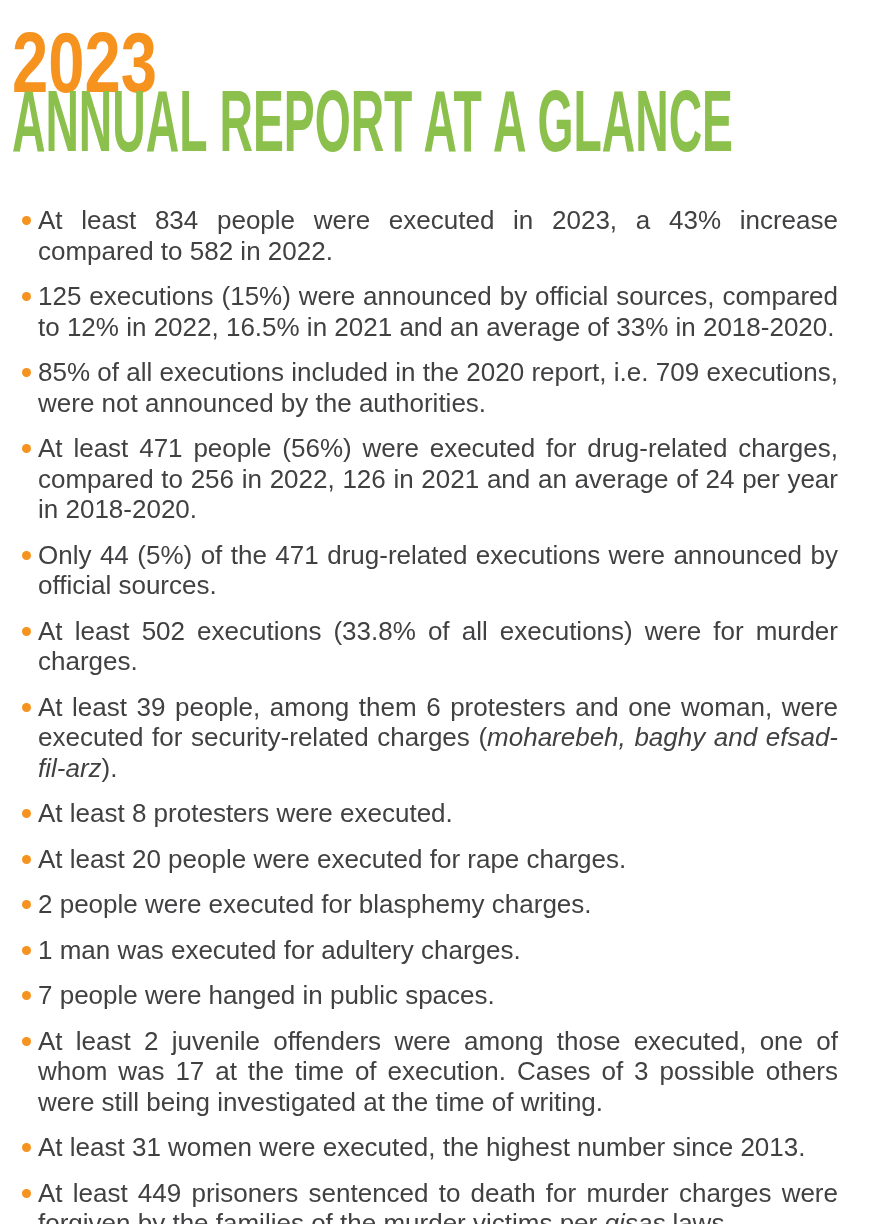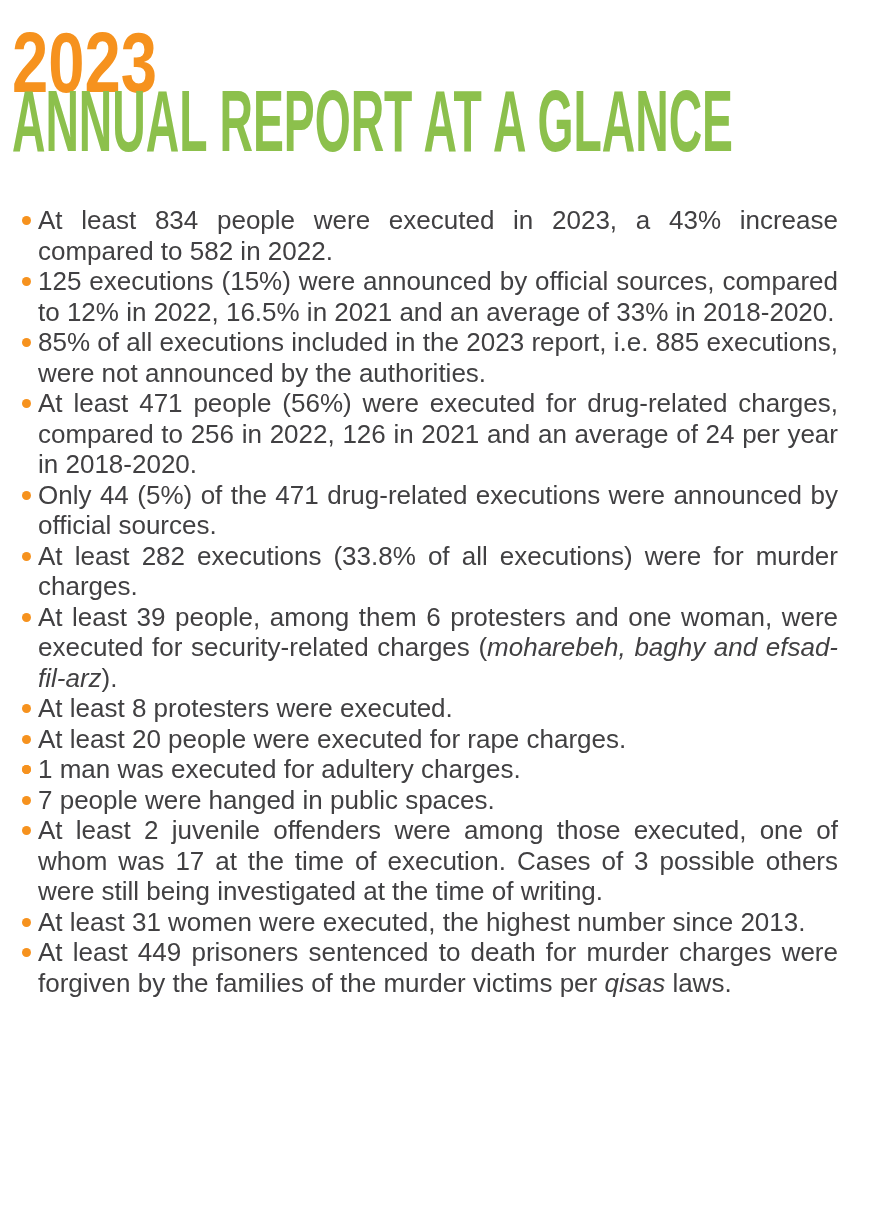--- a/index.html
+++ b/index.html
@@ -25,21 +25,21 @@
   .facts{
     list-style:none;
     margin:39px 40px 0 38px;
     padding:0;
     font-size:26px;
     line-height:30.5px;
     color:var(--text);
     text-align:justify;
     text-align-last:left;
   }
-  .facts li{position:relative;}
+  .facts li{position:relative;margin-top:15px;}
   .dot{
     position:absolute;
     left:-16px;top:11px;
     width:9px;height:9px;
     border-radius:50%;
     background:var(--orange);
   }
   .it{font-style:italic;}
 </style>
 </head>
@@ -47,27 +47,27 @@
 
 <div>
   <svg class="title-svg" width="878" height="166" viewBox="0 0 878 166">
     <text class="t-year" x="12" y="92" font-size="86" textLength="145" lengthAdjust="spacingAndGlyphs">2023</text>
     <text class="t-main" x="12" y="151" font-size="88" textLength="721" lengthAdjust="spacingAndGlyphs">ANNUAL REPORT AT A GLANCE</text>
   </svg>
 
   <ul class="facts">
       <li><span class="dot"></span><span><span class="">At least 834 people were executed in 2023, a 43% increase compared to 582 in 2022.</span></span></li>
       <li><span class="dot"></span><span><span class="">125 executions (15%) were announced by official sources, compared to 12% in 2022, 16.5% in 2021 and an average of 33% in 2018-2020.</span></span></li>
-      <li><span class="dot"></span><span><span class="">85% of all executions included in the 2023 report, i.e. 885 executions, were not announced by the authorities.</span></span></li>
+      <li><span class="dot"></span><span><span class="">85% of all executions included in the 2020 report, i.e. 709 executions, were not announced by the authorities.</span></span></li>
       <li><span class="dot"></span><span><span class="">At least 471 people (56%) were executed for drug-related charges, compared to 256 in 2022, 126 in 2021 and an average of 24 per year in 2018-2020.</span></span></li>
       <li><span class="dot"></span><span><span class="">Only 44 (5%) of the 471 drug-related executions were announced by official sources.</span></span></li>
-      <li><span class="dot"></span><span><span class="">At least 282 executions (33.8% of all executions) were for murder charges.</span></span></li>
+      <li><span class="dot"></span><span><span class="">At least 502 executions (33.8% of all executions) were for murder charges.</span></span></li>
       <li><span class="dot"></span><span><span class="">At least 39 people, among them 6 protesters and one woman, were executed for security-related charges (</span><span class="it">moharebeh, baghy and efsad-fil-arz</span><span class="">).</span></span></li>
       <li><span class="dot"></span><span><span class="">At least 8 protesters were executed.</span></span></li>
       <li><span class="dot"></span><span><span class="">At least 20 people were executed for rape charges.</span></span></li>
-      <li><span class="dot"></span></li>
+      <li><span class="dot"></span><span><span class="">2 people were executed for blasphemy charges.</span></span></li>
       <li><span class="dot"></span><span><span class="">1 man was executed for adultery charges.</span></span></li>
       <li><span class="dot"></span><span><span class="">7 people were hanged in public spaces.</span></span></li>
       <li><span class="dot"></span><span><span class="">At least 2 juvenile offenders were among those executed, one of whom was 17 at the time of execution. Cases of 3 possible others were still being investigated at the time of writing.</span></span></li>
       <li><span class="dot"></span><span><span class="">At least 31 women were executed, the highest number since 2013.</span></span></li>
       <li><span class="dot"></span><span><span class="">At least 449 prisoners sentenced to death for murder charges were forgiven by the families of the murder victims per </span><span class="it">qisas</span><span class=""> laws.</span></span></li>
     </ul>
 </div>
 
 </body></html>

